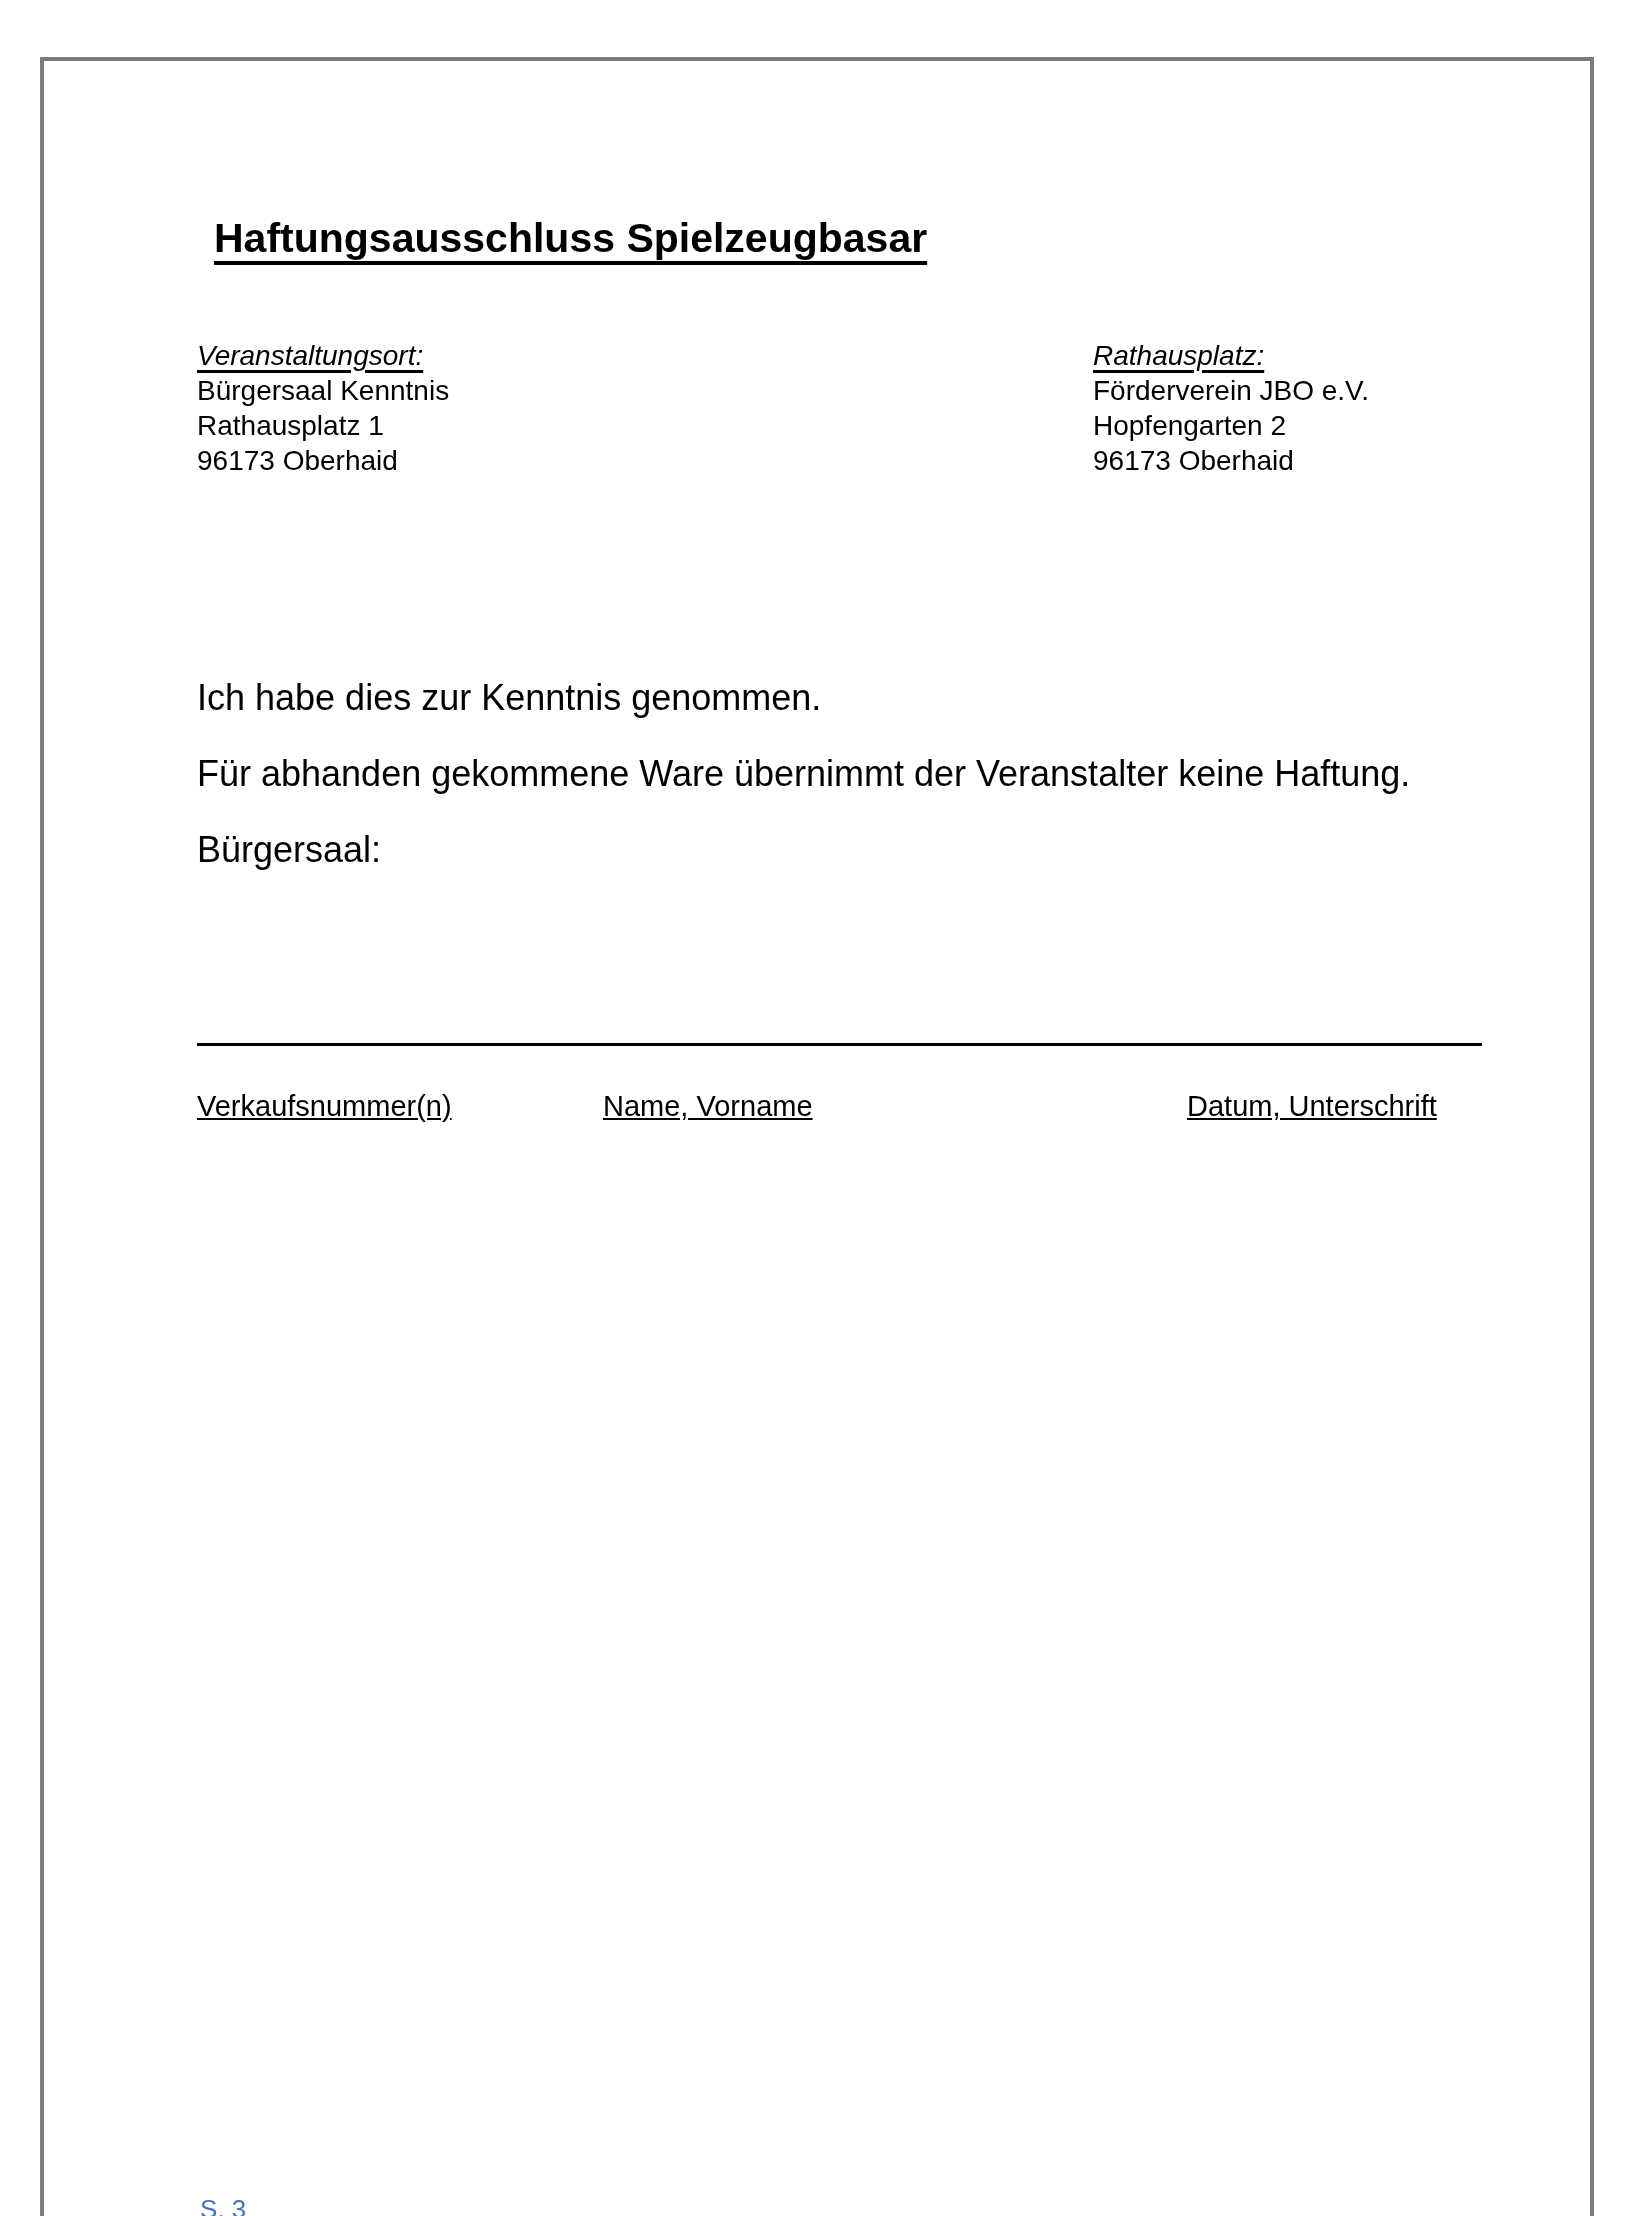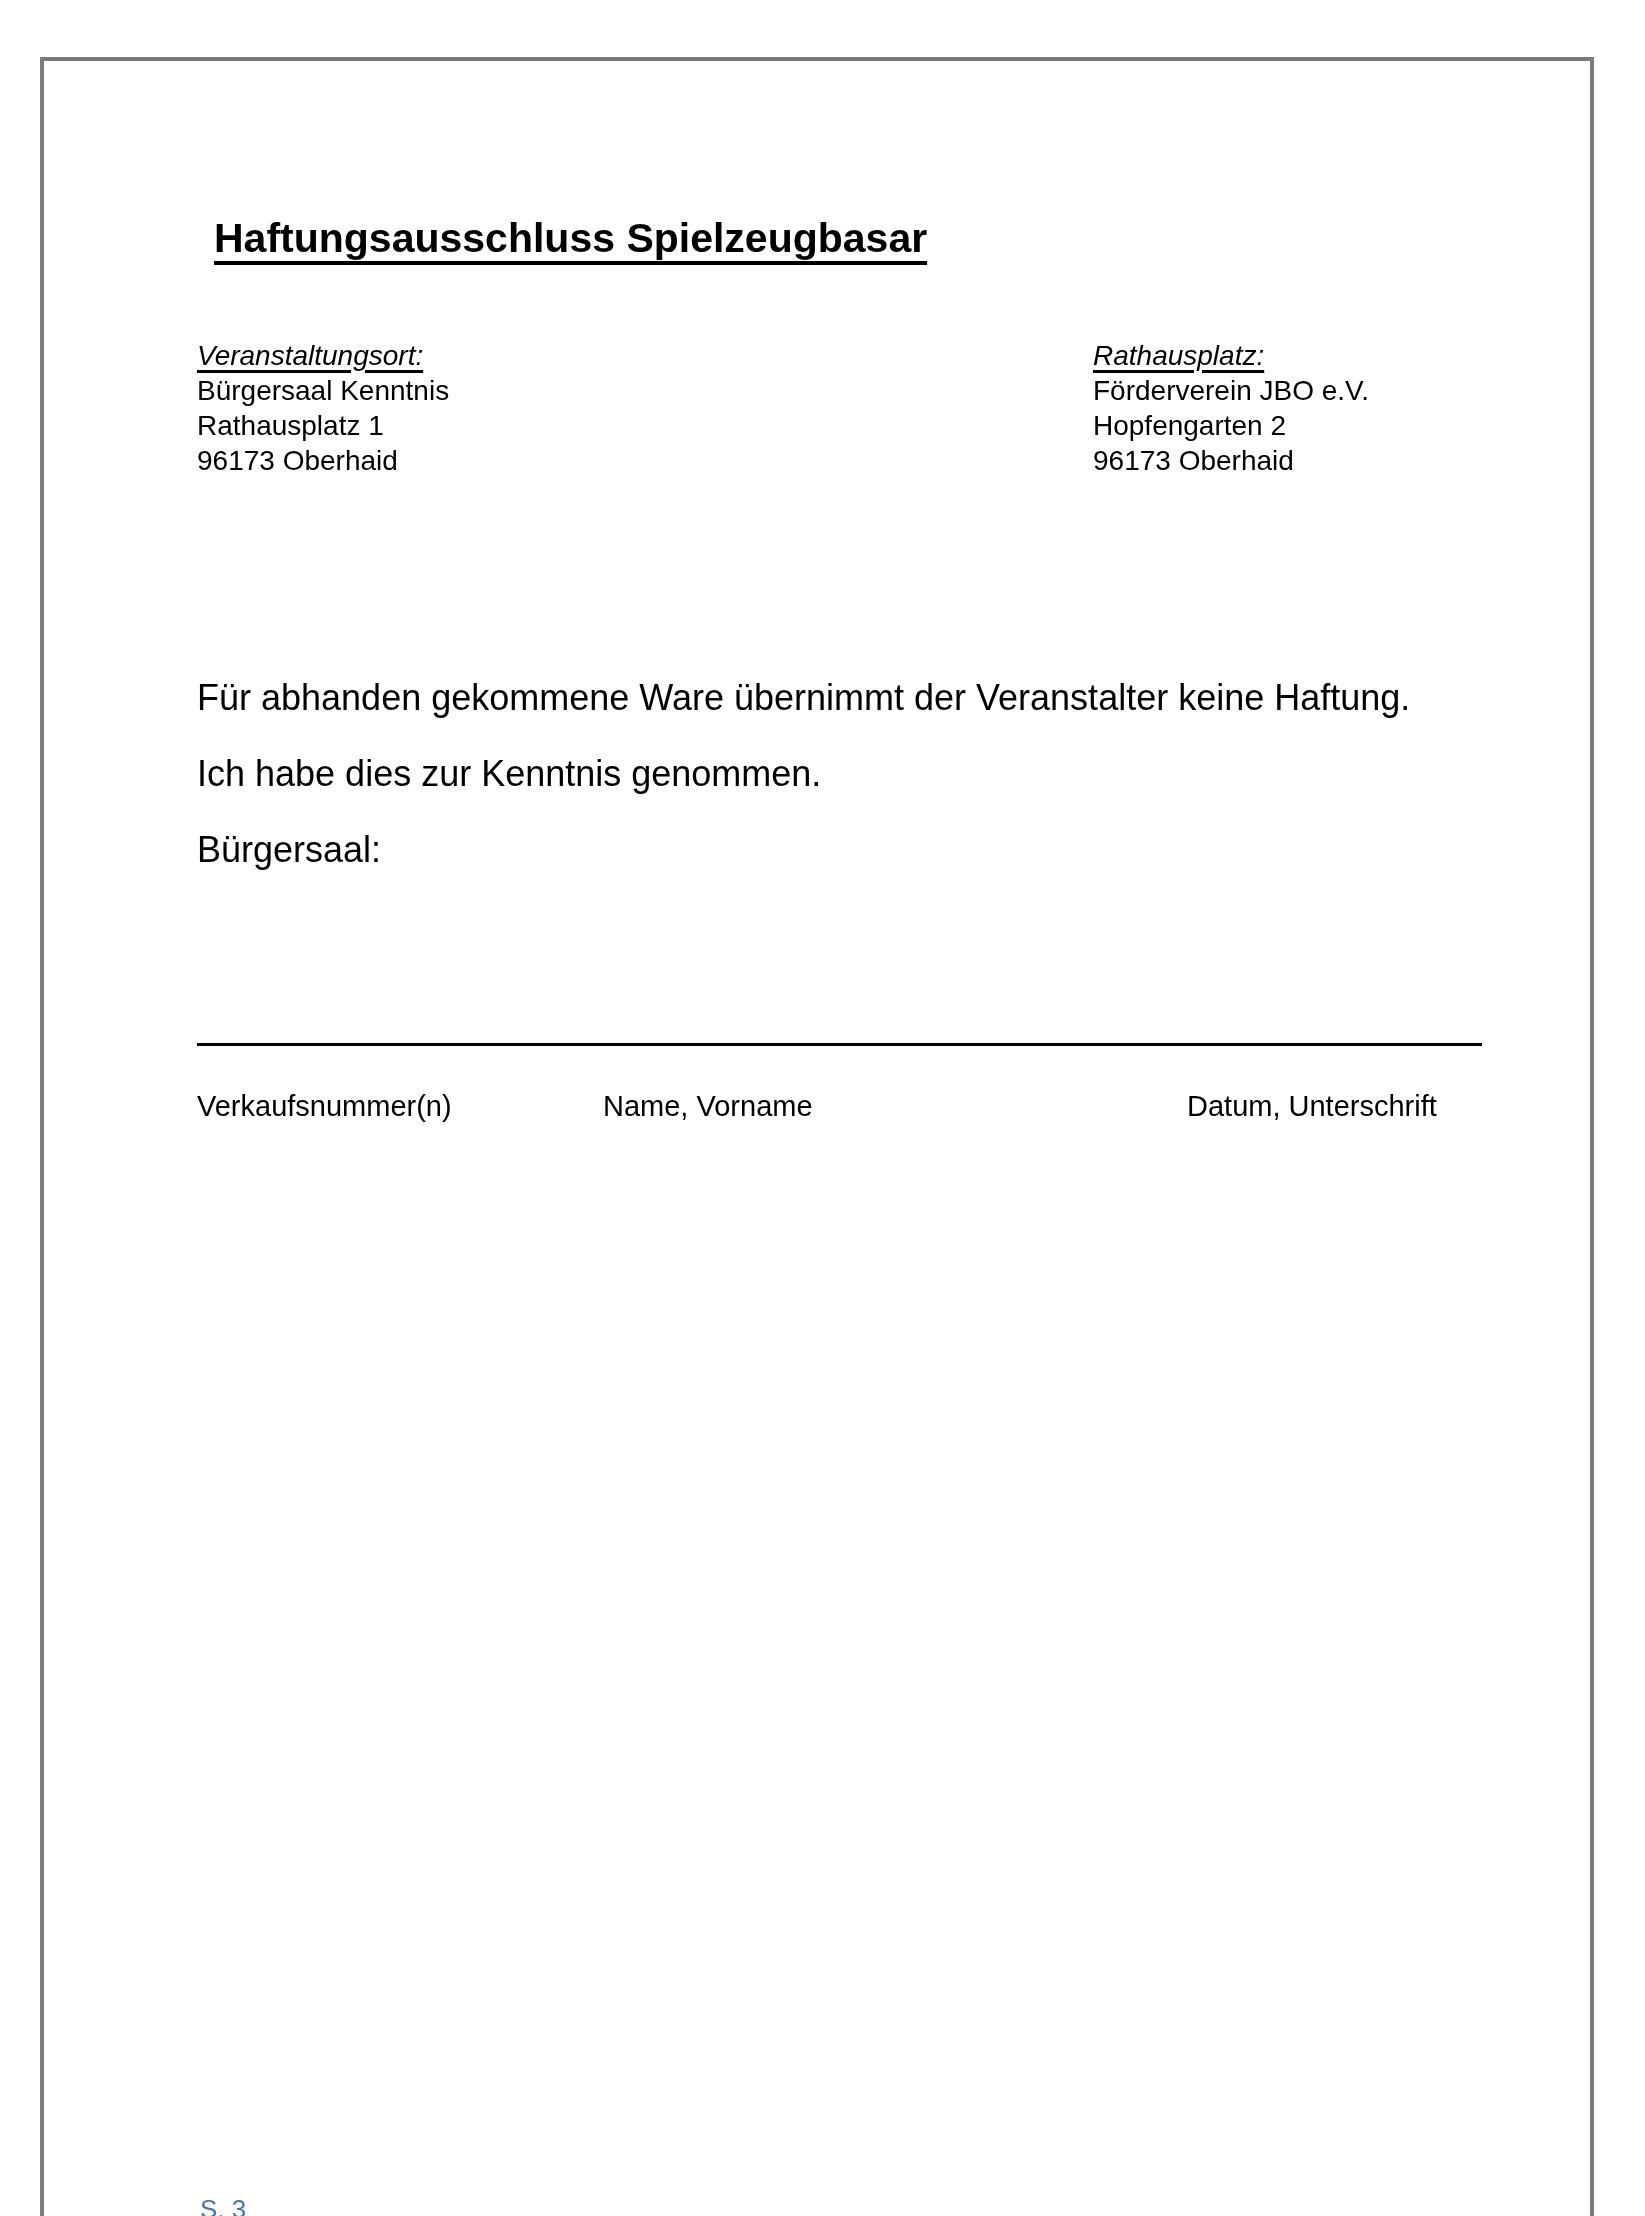--- a/index.html
+++ b/index.html
@@ -79,21 +79,21 @@
   }
   .signature-labels{
     position:absolute;
     left:197px;
     top:1090px;
     width:1285px;
     height:40px;
     font-size:29px;
     white-space:nowrap;
   }
-  .signature-labels .col{ position:absolute; top:0; }
+  .signature-labels .col{ position:absolute; top:0;text-decoration:underline; }
   .signature-labels .col1{ left:0; }
   .signature-labels .col2{ left:406px; }
   .signature-labels .col3{ left:990px; }
   .footer{
     position:absolute;
     left:200px;
     top:2194px;
     font-size:26px;
     color:var(--footer-color);
     white-space:nowrap;
@@ -116,22 +116,22 @@
   </div>
 
   <div class="address organizer">
     <div class="addr-label">Rathausplatz:</div>
     <div class="addr-line">Förderverein JBO e.V.</div>
     <div class="addr-line">Hopfengarten 2</div>
     <div class="addr-line">96173 Oberhaid</div>
   </div>
 
   <div class="body-text">
+    <p>Ich habe dies zur Kenntnis genommen.</p>
     <p>Für abhanden gekommene Ware übernimmt der Veranstalter keine Haftung.</p>
-    <p>Ich habe dies zur Kenntnis genommen.</p>
     <p>Bürgersaal:</p>
   </div>
 
   <div class="signature-line"></div>
 
   <div class="signature-labels">
     <span class="col col1">Verkaufsnummer(n)</span>
     <span class="col col2">Name, Vorname</span>
     <span class="col col3">Datum, Unterschrift</span>
   </div>

